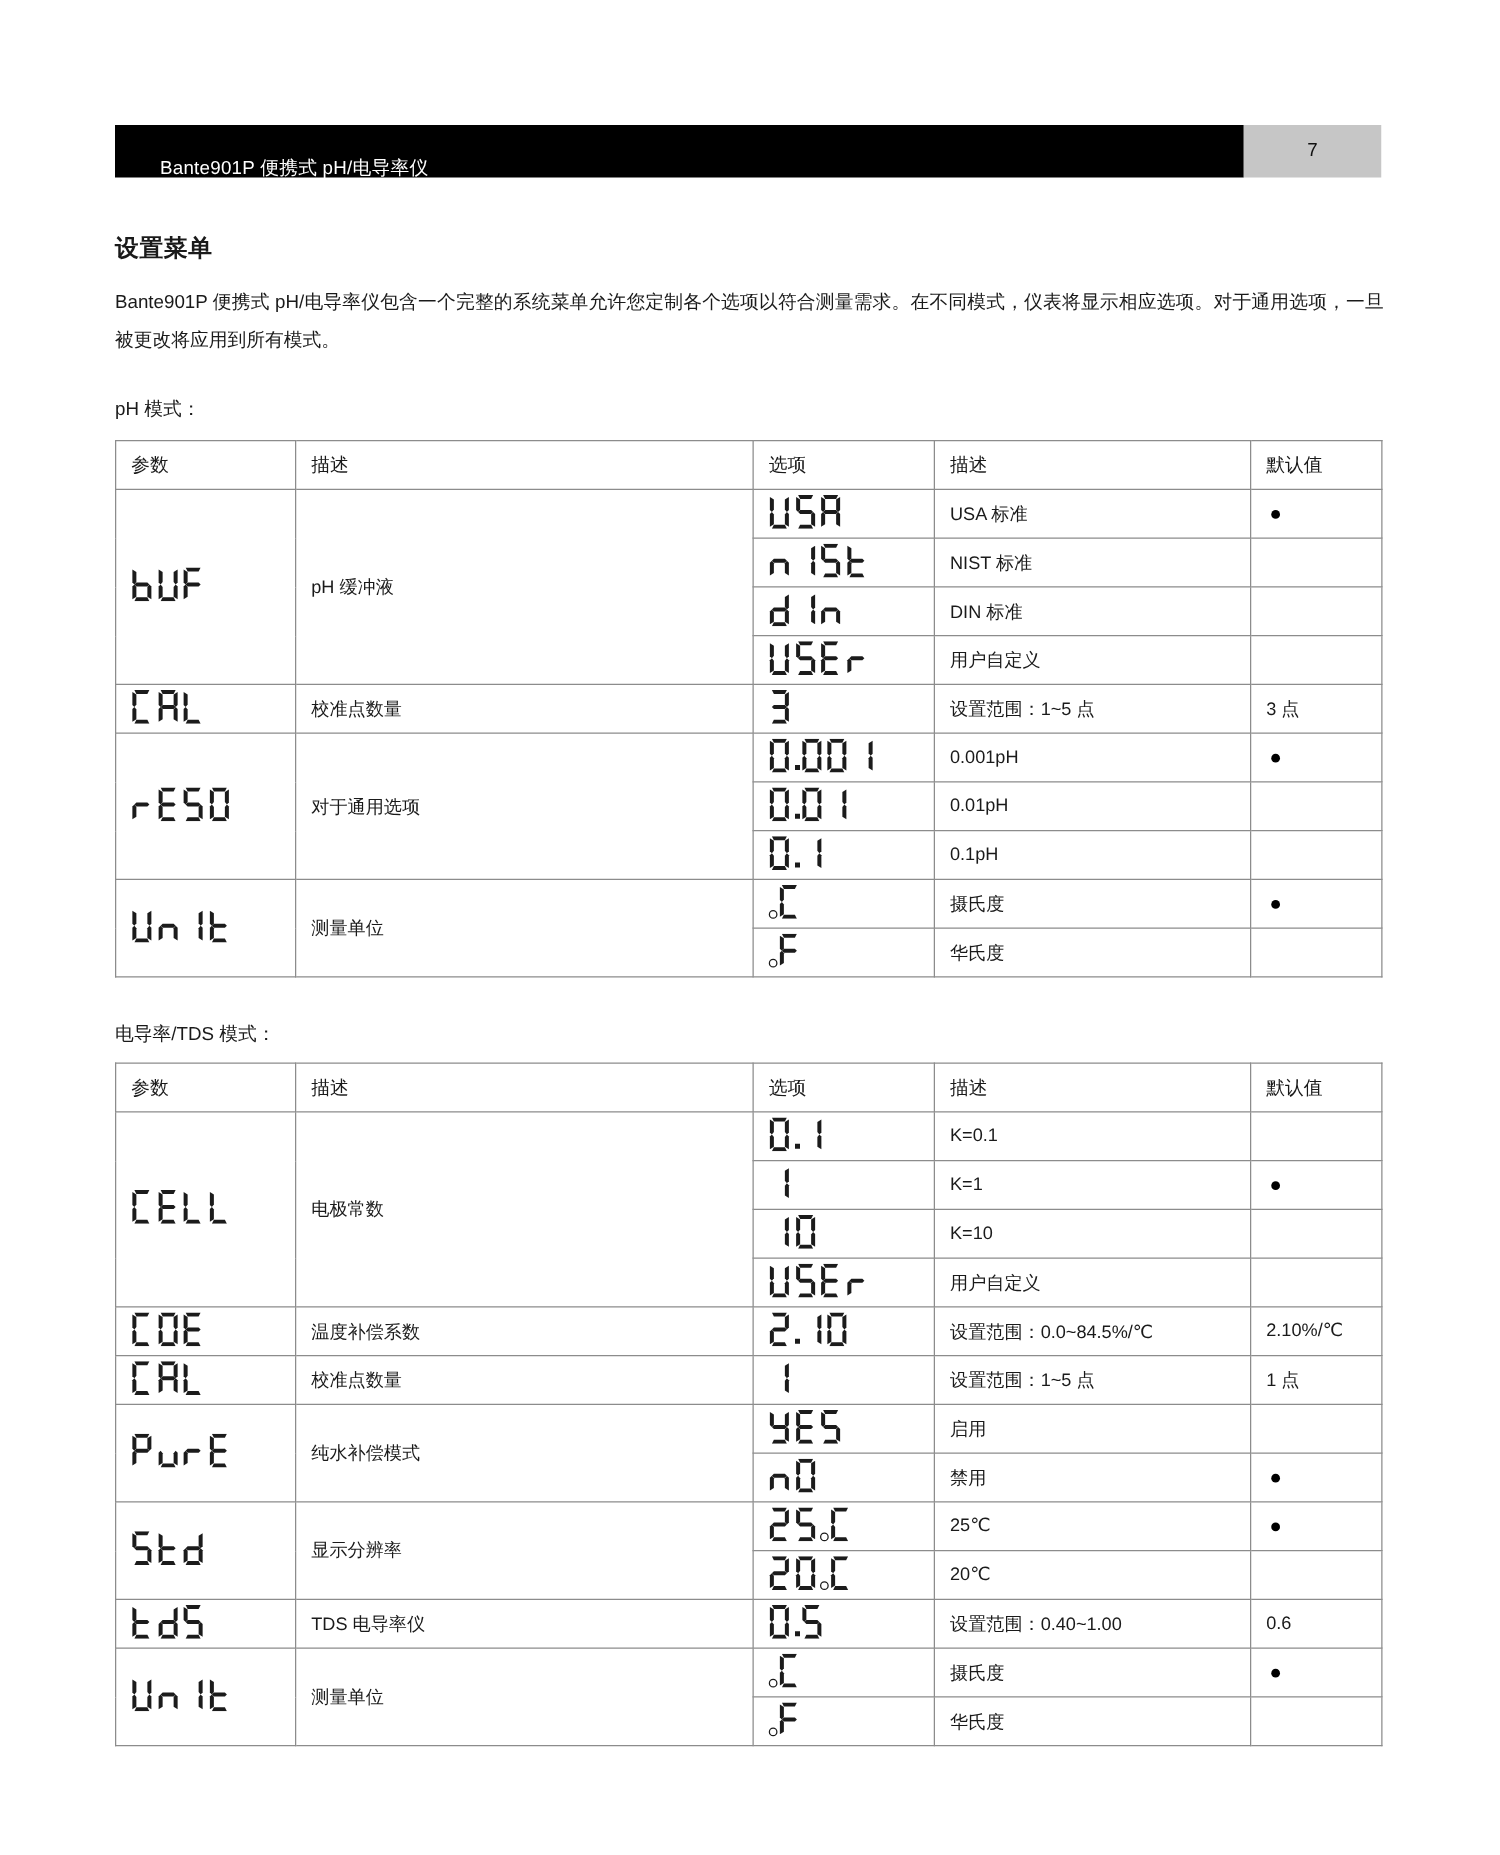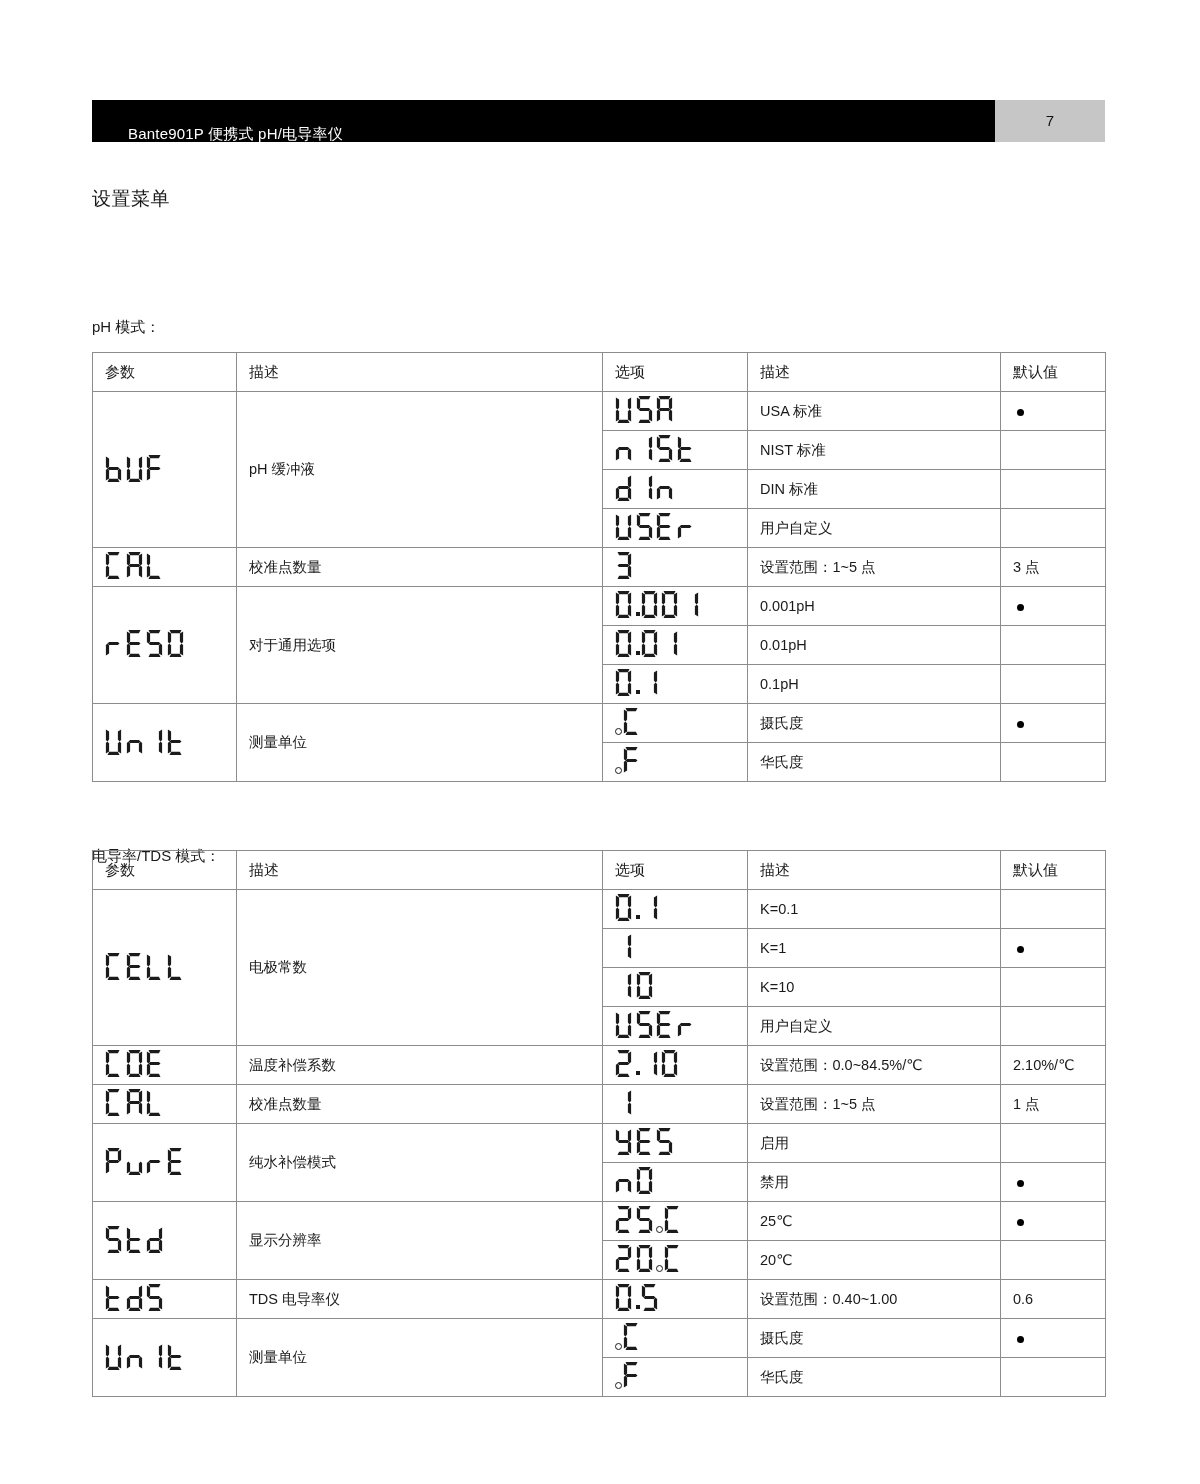--- a/index.html
+++ b/index.html
@@ -13,24 +13,24 @@
   .page{position:relative;width:1200px;height:1484px;}
 
   
   .hdr{position:absolute;left:92px;top:100px;width:1013px;height:42px;}
   .hdr-bar{position:absolute;left:0;top:0;width:903px;height:42px;background:#000;}
   .hdr-title{position:absolute;left:36px;top:11px;font-size:15px;color:#fff;letter-spacing:.2px;white-space:nowrap;margin-top:14px;}
   .hdr-page{position:absolute;left:903px;top:0;width:110px;height:42px;background:#c6c6c6;}
   .hdr-page span{display:block;text-align:center;line-height:42px;font-size:15px;color:#111;}
 
   
-  .h2{position:absolute;left:92px;top:186px;font-size:19px;font-weight:normal;letter-spacing:.5px;}
+  .h2{position:absolute;left:92px;top:186px;font-size:19px;font-weight:bold;letter-spacing:.5px;}
   .para{position:absolute;left:92px;top:226px;width:1015px;font-size:15px;line-height:31px;text-align:justify;}
   .label-ph{position:absolute;left:92px;top:318px;font-size:15px;}
-  .label-ec{position:absolute;left:92px;top:818px;font-size:15px;margin-top:29px;}
+  .label-ec{position:absolute;left:92px;top:818px;font-size:15px;}
 
   
   table.grid{
     position:absolute;left:92px;
     border-collapse:collapse;
     width:1013px;
     table-layout:fixed;
   }
   table.grid td,table.grid th{
     border:1px solid #8c8c8c;
@@ -70,20 +70,21 @@
 
   <div class="hdr">
     <div class="hdr-bar"></div>
     <div class="hdr-title">Bante901P 便携式 pH/电导率仪</div>
     <div class="hdr-page">
       <span>7</span>
     </div>
   </div>
 
   <div class="h2">设置菜单</div>
+  <div class="para">Bante901P 便携式 pH/电导率仪包含一个完整的系统菜单允许您定制各个选项以符合测量需求。在不同模式，仪表将显示相应选项。对于通用选项，一旦被更改将应用到所有模式。</div>
 
   <div class="label-ph">pH 模式：</div>
   <div class="label-ec">电导率/TDS 模式：</div>
 
   <table class="grid" id="t1">
     <colgroup>
         <col class="c1">
         <col class="c2">
         <col class="c3">
         <col class="c4">

